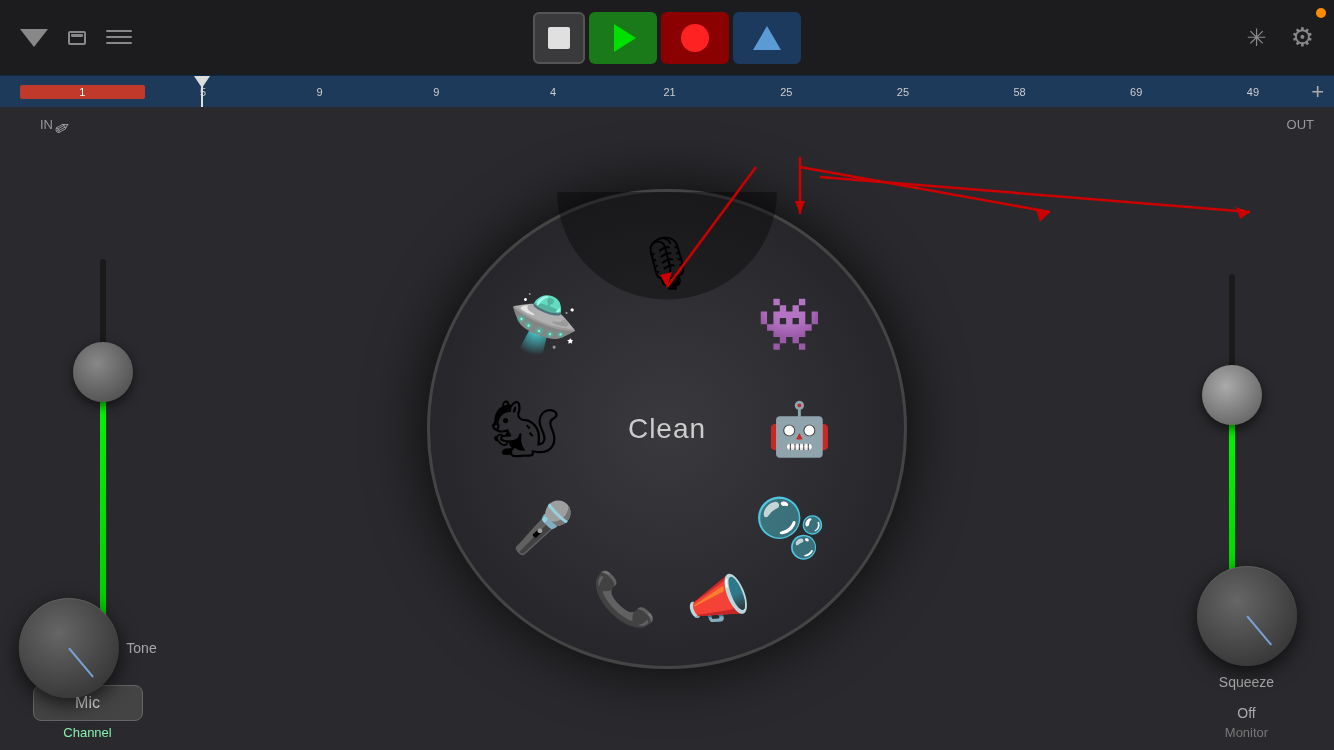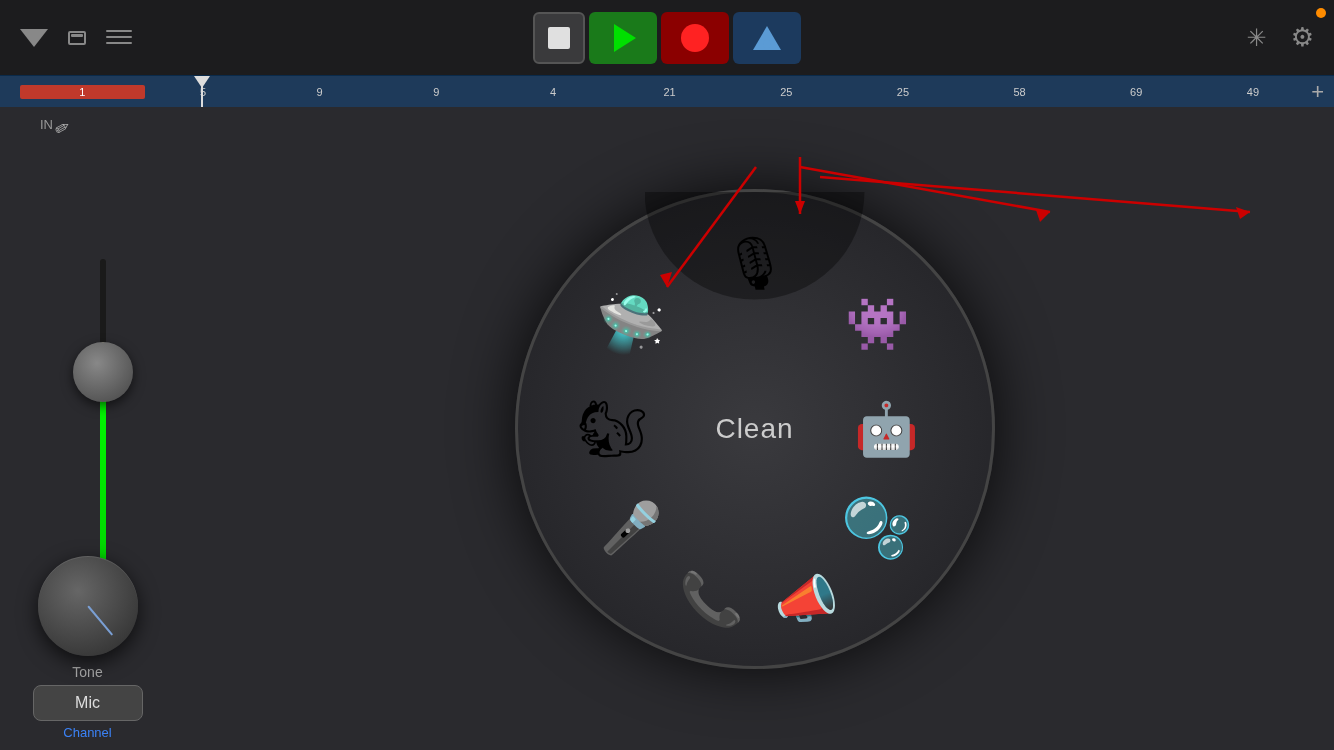--- a/index.html
+++ b/index.html
@@ -261,21 +261,21 @@
       border: 1px solid #666;
       border-radius: 8px;
       color: #ddd;
       font-size: 16px;
       padding: 8px 24px;
       cursor: pointer;
       min-width: 110px;
       text-align: center;
     }
     .channel-label {
-      color: #3b82f6;
+      color: #86efac;
       font-size: 13px;
     }
 
     
     .center-panel {
       flex: 1;
       display: flex;
       flex-direction: column;
       align-items: center;
       justify-content: center;
@@ -556,21 +556,21 @@
     <div class="fader-container">
       <div class="fader-track">
         <div class="fader-fill-green"></div>
         <div class="fader-marker"></div>
         <div class="fader-knob"></div>
       </div>
     </div>
 
     <div class="bottom-controls-left">
 
-      <div style="display:flex; flex-direction:column; align-items:center; gap:8px; margin-bottom:20px; position:absolute; bottom:50px; left:50%; transform:translateX(-50%);">
+      <div style="display:flex; flex-direction:row; align-items:center; gap:8px; margin-bottom:2px; position:absolute; bottom:50px; left:50%; transform:translateX(-50%);">
         <div class="knob-large">
           <div class="knob-indicator" style="transform: translateX(-50%) rotate(-40deg);"></div>
         </div>
         <span class="knob-label">Tone</span>
       </div>
       <button class="mic-button">Mic</button>
       <span class="channel-label">Channel</span>
     </div>
   </div>
 
@@ -596,20 +596,43 @@
         <div class="voice-icon" style="top:50%; left:20%; font-size:56px;">🐿</div>
         <div class="voice-icon" style="top:50%; left:78%;">🤖</div>
         <div class="voice-icon" style="top:71%; left:24%; font-size:50px;">🎤</div>
         <div class="voice-icon" style="top:71%; left:76%; font-size:58px;">🫧</div>
         <div class="voice-icon" style="top:86%; left:41%; font-size:52px;">📞</div>
         <div class="voice-icon" style="top:86%; left:61%; font-size:52px;">📣</div>
       </div>
     </div>
   </div>
 
+  <div class="right-panel">
+    <span class="panel-label out-label">OUT</span>
+
+    <div class="fader-container" style="justify-content:flex-end;">
+      <div class="fader-track-right">
+        <div class="fader-fill-right"></div>
+        <div class="fader-marker-right"></div>
+        <div class="fader-knob-right"></div>
+      </div>
+    </div>
+
+    <div class="bottom-controls-right">
+
+      <div style="display:flex; flex-direction:column; align-items:center; gap:8px; margin-bottom:10px; position:absolute; bottom:50px; left:50%; transform:translateX(-50%);">
+        <div class="knob-large">
+          <div class="knob-indicator" style="transform: translateX(-50%) rotate(-40deg);"></div>
+        </div>
+        <span class="knob-label">Squeeze</span>
+      </div>
+      <span class="off-label">Off</span>
+      <span class="monitor-label">Monitor</span>
+    </div>
+  </div>
 
   <svg class="arrows-overlay" viewBox="0 0 1334 643">
 
     <line x1="756" y1="60" x2="667" y2="180" stroke="#cc0000" stroke-width="2.5"></line>
     <polygon points="667,180 672,165 660,168" fill="#cc0000"></polygon>
 
     <line x1="800" y1="60" x2="1050" y2="105" stroke="#cc0000" stroke-width="2.5"></line>
     <polygon points="1050,105 1036,103 1040,115" fill="#cc0000"></polygon>
 
     <line x1="820" y1="70" x2="1250" y2="105" stroke="#cc0000" stroke-width="2.5"></line>

